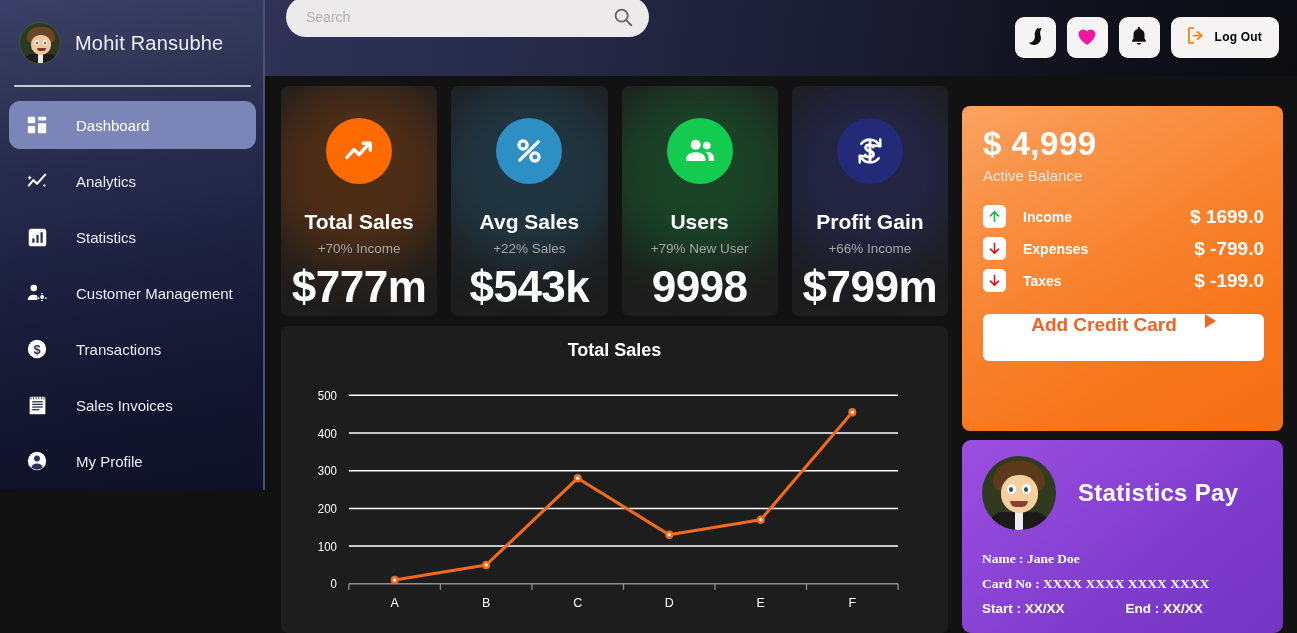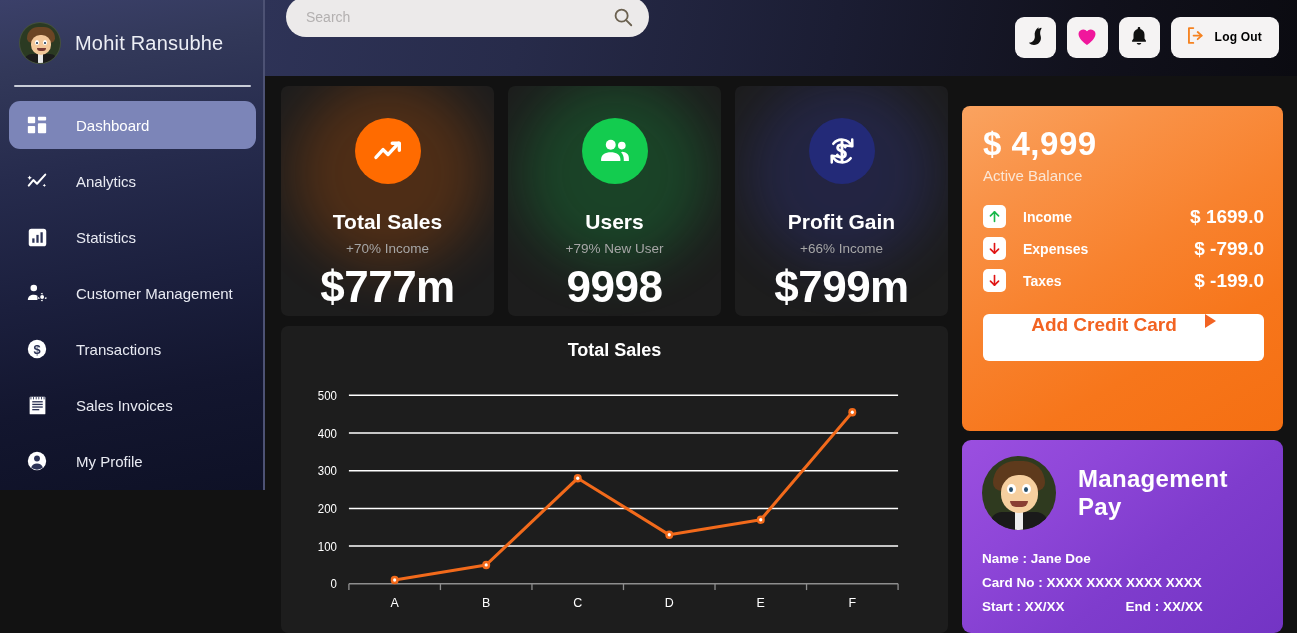--- a/index.html
+++ b/index.html
@@ -140,21 +140,21 @@
   .pay-avatar .face { position:absolute; left:19px; top:19px; width:37px; height:38px; background:#f6cf9f; border-radius:18px 18px 19px 19px; }
   .pay-avatar .eyeL { position:absolute; left:25px; top:28px; width:9px; height:10px; background:#fff; border-radius:50%; }
   .pay-avatar .eyeR { position:absolute; left:40px; top:28px; width:9px; height:10px; background:#fff; border-radius:50%; }
   .pay-avatar .pupL { position:absolute; left:27px; top:31px; width:4px; height:5px; background:#27506e; border-radius:50%; }
   .pay-avatar .pupR { position:absolute; left:42px; top:31px; width:4px; height:5px; background:#27506e; border-radius:50%; }
   .pay-avatar .mouth { position:absolute; left:28px; top:45px; width:18px; height:6px; background:#8a3f33; border-radius:0 0 9px 9px; }
   .pay-avatar .body { position:absolute; left:8px; top:56px; width:58px; height:20px; background:#1a1a1a; border-radius:12px 12px 0 0; }
   .pay-avatar .shirt { position:absolute; left:33px; top:56px; width:8px; height:18px; background:#eee; }
   .pay-brand { font-size:24px; font-weight:bold; color:#fff; letter-spacing:.3px; }
   .pay-details { margin-top:21px; display:flex; flex-direction:column; gap:9px; }
-  .pay-line { font-size:13.5px; font-weight:bold; color:#fff; }
+  .pay-line { font-size:13.5px; font-weight:bold; color:#fff;font-family:Liberation Serif, serif; }
   .pay-dates { display:flex; font-size:13.5px; font-weight:bold; color:#fff; }
   .pay-dates .end { margin-left:61px; }
 </style>
 </head>
 <body>
 
 <div id="app">
 
   <aside id="sidebar">
     <div class="profile-row">
@@ -326,20 +326,33 @@
               <svg width="34" height="34" viewBox="0 0 24 24" fill="none" stroke="#fff" stroke-width="2.4" stroke-linecap="round" stroke-linejoin="round">
                   <polyline points="3.5,16.5 8.5,11 12,14.5 19.5,6.5"></polyline>
                   <polyline points="15,6.5 20,6.5 20,11.5"></polyline>
                 </svg>
             </div>
             <div class="stat-title">Total Sales</div>
             <div class="stat-sub">+70% Income</div>
             <div class="stat-value">$777m</div>
           </div>
 
+          <div class="stat-card">
+            <div class="stat-glow" style="background:#2d8fc4"></div>
+            <div class="stat-icon" style="background:#2d8fc4">
+              <svg width="34" height="34" viewBox="0 0 24 24" fill="none" stroke="#fff" stroke-width="2.3" stroke-linecap="round">
+                  <line x1="18.5" y1="5.5" x2="5.5" y2="18.5"></line>
+                  <circle cx="7.8" cy="7.8" r="2.9"></circle>
+                  <circle cx="16.2" cy="16.2" r="2.9"></circle>
+                </svg>
+            </div>
+            <div class="stat-title">Avg Sales</div>
+            <div class="stat-sub">+22% Sales</div>
+            <div class="stat-value">$543k</div>
+          </div>
 
           <div class="stat-card">
             <div class="stat-glow" style="background:#13cc4f"></div>
             <div class="stat-icon" style="background:#13cc4f">
               <svg width="34" height="34" viewBox="0 0 24 24" fill="#fff">
                   <circle cx="9" cy="7.6" r="3.5"></circle>
                   <circle cx="16.8" cy="8.2" r="2.7"></circle>
                   <path d="M2.2 17.8c0-3.4 3-5 6.8-5s6.8 1.6 6.8 5v1.2H2.2z"></path>
                   <path d="M17 12.6c2.6.2 4.8 1.5 4.8 4.3v2.1h-3.6v-1.2c0-2-.6-3.7-1.9-4.8z"></path>
                 </svg>
@@ -465,21 +478,21 @@
               <div class="body"></div>
                 <div class="shirt"></div>
               <div class="hair"></div>
                 <div class="face"></div>
               <div class="eyeL"></div>
                 <div class="eyeR"></div>
               <div class="pupL"></div>
                 <div class="pupR"></div>
                 <div class="mouth"></div>
             </div>
-            <div class="pay-brand">Management Pay</div>
+            <div class="pay-brand">Statistics Pay</div>
           </div>
           <div class="pay-details">
             <div class="pay-line">Name : Jane Doe</div>
             <div class="pay-line">Card No : XXXX XXXX XXXX XXXX</div>
             <div class="pay-dates">
               <span>Start : XX/XX</span>
               <span class="end">End : XX/XX</span>
             </div>
           </div>
         </div>

